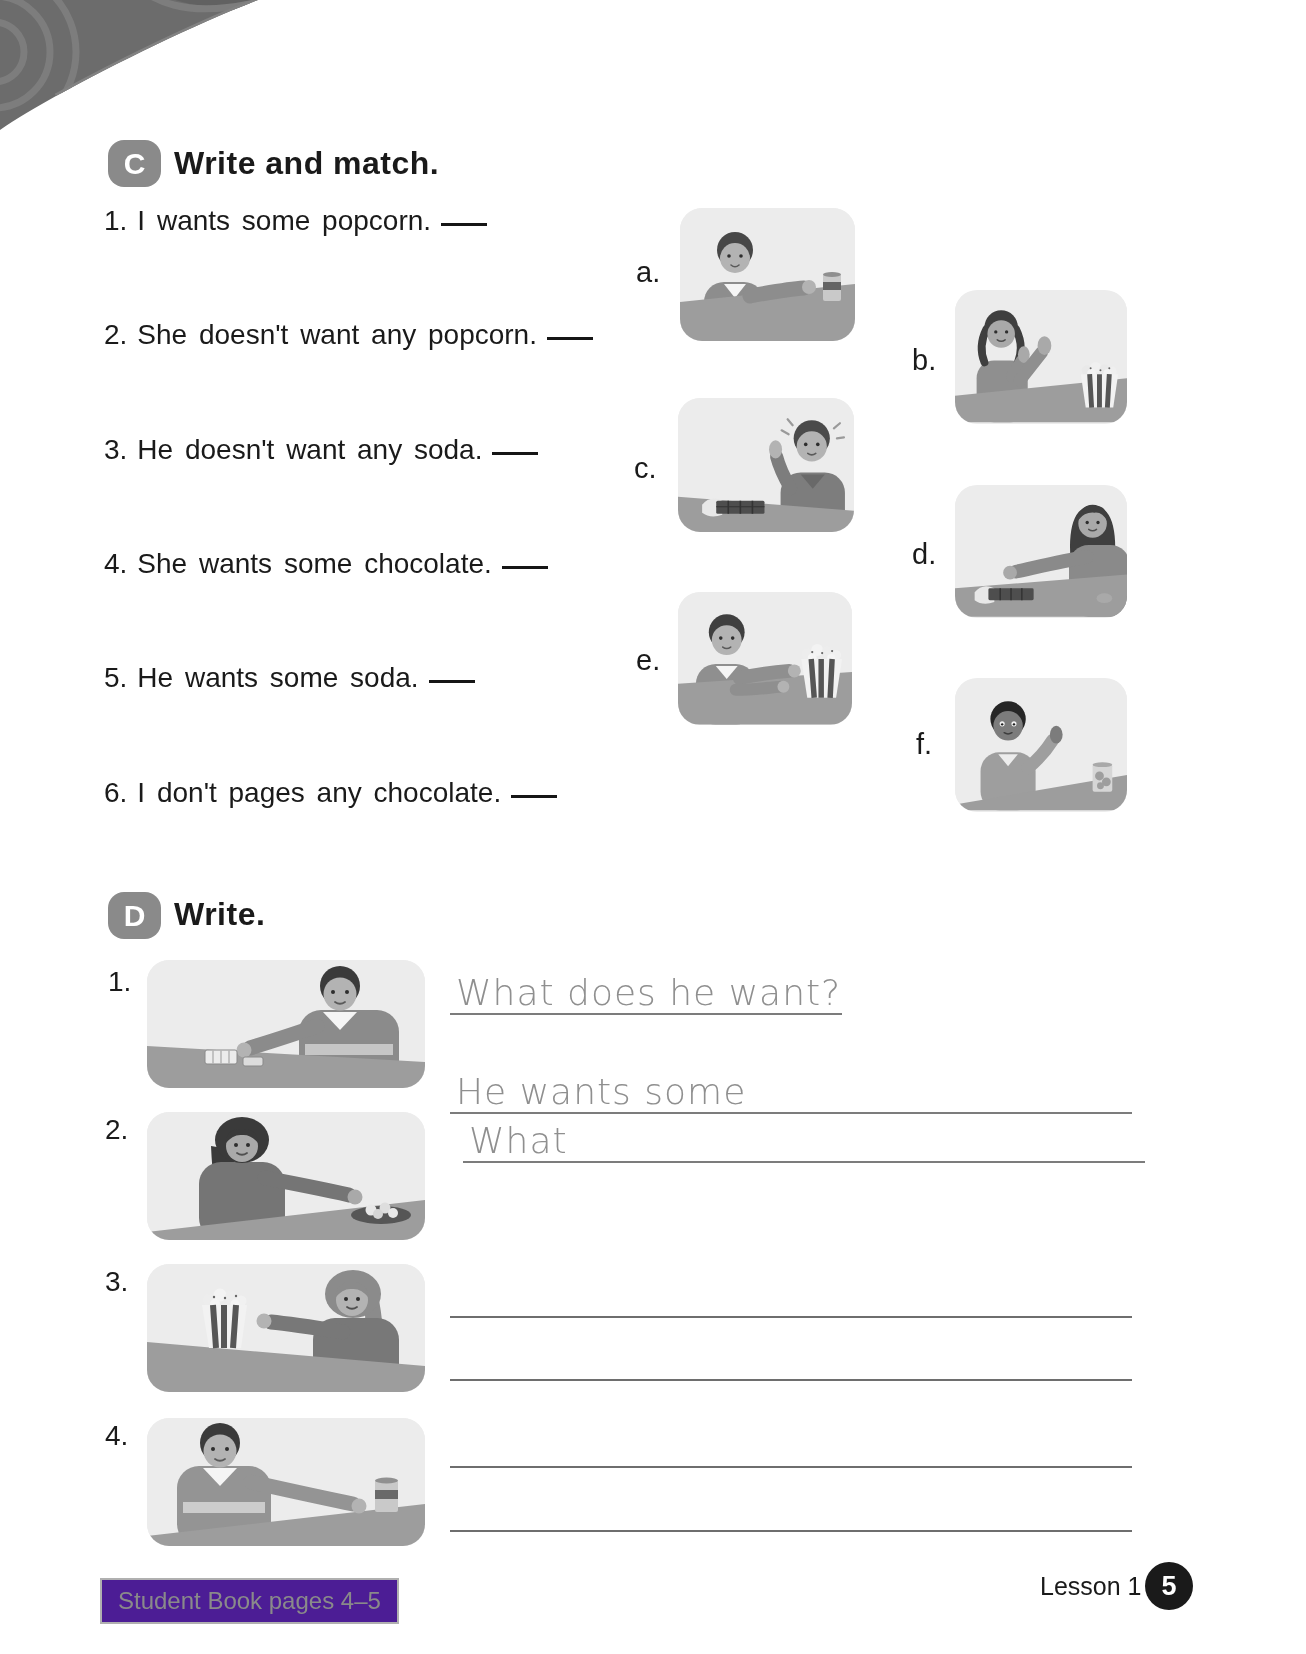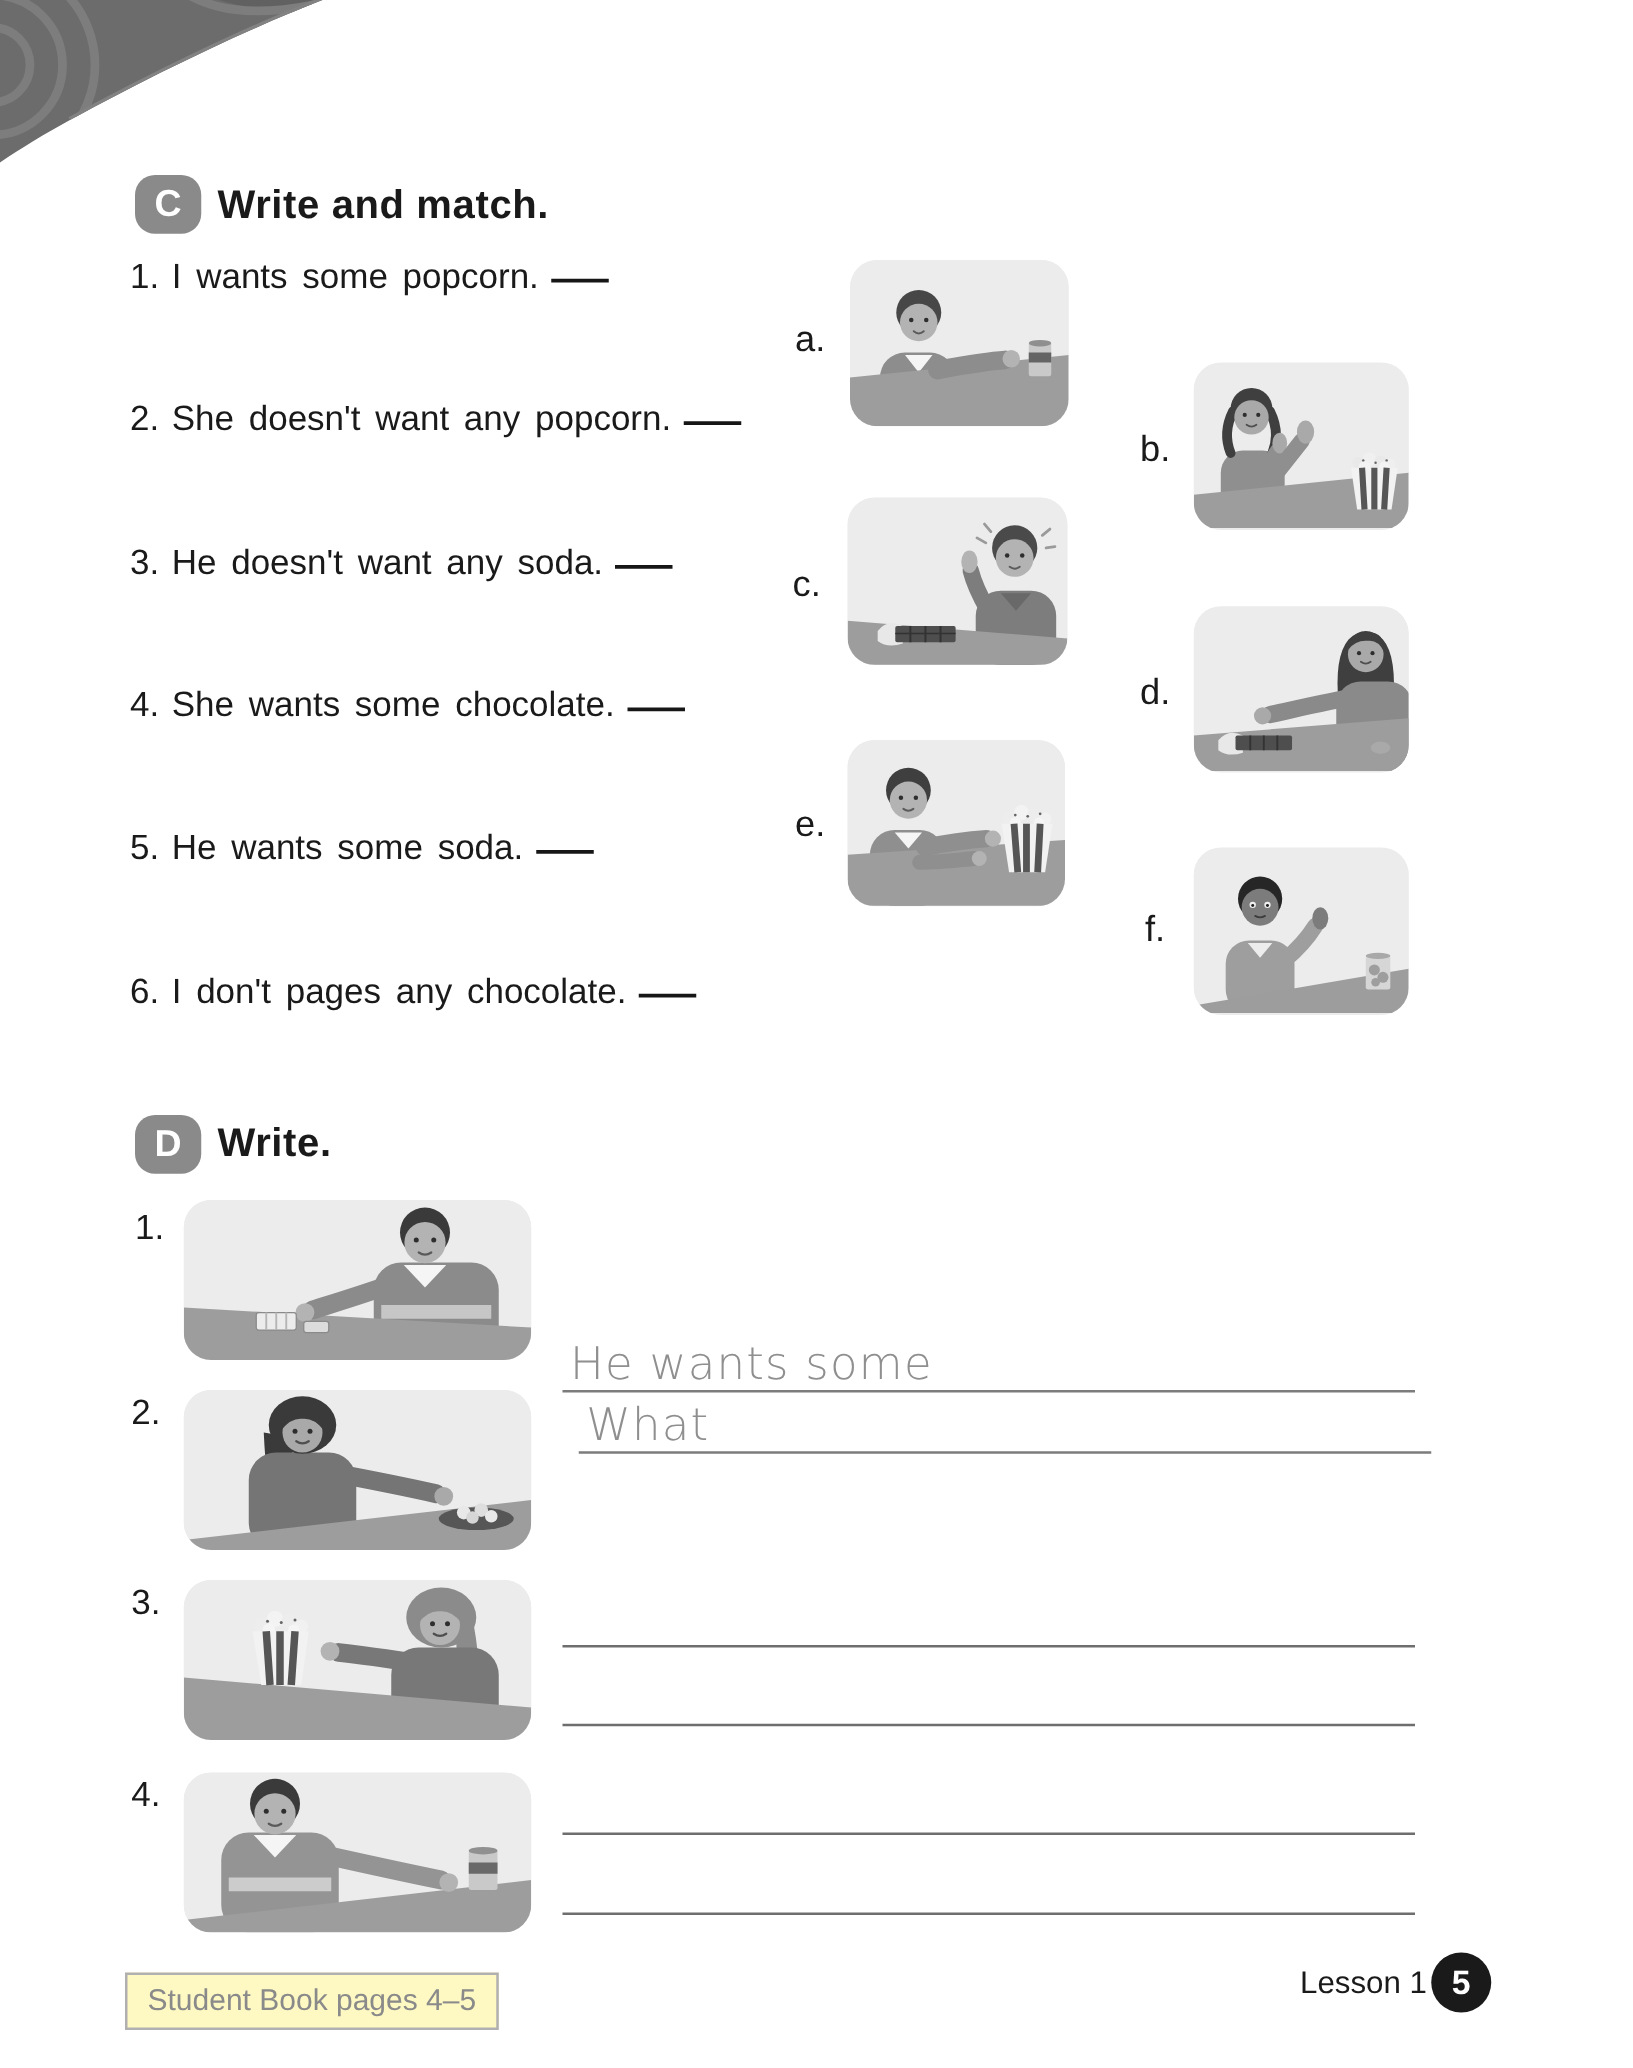--- a/index.html
+++ b/index.html
@@ -21,21 +21,21 @@
   .pic{background:#ececec;border-radius:22px;overflow:hidden;}
   .pic svg{display:block;width:100%;height:100%;}
   .plabel{font-size:29px;}
   
   .wnum{font-size:28px;}
   .wline{border-bottom:2px solid #7c7c7c;display:flex;align-items:flex-end;}
   .trace{font-family:"DejaVu Sans", sans-serif;font-weight:300;color:#8f8f8f;
          font-size:36px;letter-spacing:1px;line-height:1;padding:0 0 2px 6px;white-space:nowrap;}
   .bline{border-top:2px solid #6e6e6e;height:0;}
   
-  .ref-box{border:2px solid #b0b0b0;color:#8a8a8a;font-size:24px;padding:7px 16px;background:#fef9c3;}
+  .ref-box{border:2px solid #b0b0b0;color:#8a8a8a;font-size:24px;padding:7px 16px;background:#4c1d95;}
   .lesson{font-size:25px;color:#1a1a1a;}
   .page-circle{width:48px;height:48px;border-radius:50%;background:#1a1a1a;color:#fff;
                font-weight:bold;font-size:27px;display:flex;align-items:center;justify-content:center;}
 </style>
 </head>
 <body>
 
 <div class="page">
 
   <div class="abs corner">
@@ -258,20 +258,23 @@
       <circle cx="186" cy="32" r="2" fill="#2e2e2e"></circle>
         <circle cx="200" cy="32" r="2" fill="#2e2e2e"></circle>
       <path d="M188,42 q5,3.5 10,0" stroke="#5a5a5a" stroke-width="1.8" fill="none" stroke-linecap="round"></path>
       <path d="M0,86 L278,102 L278,128 L0,128 Z" fill="#9d9d9d"></path>
       <path d="M170,66 C148,74 122,82 103,88" stroke="#8b8b8b" stroke-width="15" fill="none" stroke-linecap="round"></path>
       <circle cx="97" cy="90" r="7.5" fill="#b3b3b3"></circle>
       <rect x="58" y="90" width="32" height="14" rx="2" fill="#ececec" stroke="#8a8a8a"></rect>
       <path d="M66,90 L66,104 M74,90 L74,104 M82,90 L82,104" stroke="#b5b5b5" stroke-width="1.5"></path>
       <rect x="96" y="97" width="20" height="9" rx="2" fill="#dcdcdc" stroke="#8a8a8a"></rect>
     </svg>
+  </div>
+  <div class="abs wline" style="left:450px;top:965px;width:392px;height:48px;">
+    <span class="trace">What does he want?</span>
   </div>
   <div class="abs wline" style="left:450px;top:1028px;width:682px;height:48px;margin-top:36px;">
     <span class="trace">He wants some</span>
   </div>
 
   <div class="abs wnum" style="left:105px;top:1114px;">2.</div>
   <div class="abs pic" style="left:147px;top:1112px;width:278px;height:128px;">
     <svg viewBox="0 0 278 128">
       <rect width="278" height="128" fill="#ececec"></rect>
       <path d="M64,34 Q66,80 74,104 L92,100 Q84,66 88,38 Z" fill="#3a3a3a"></path>

